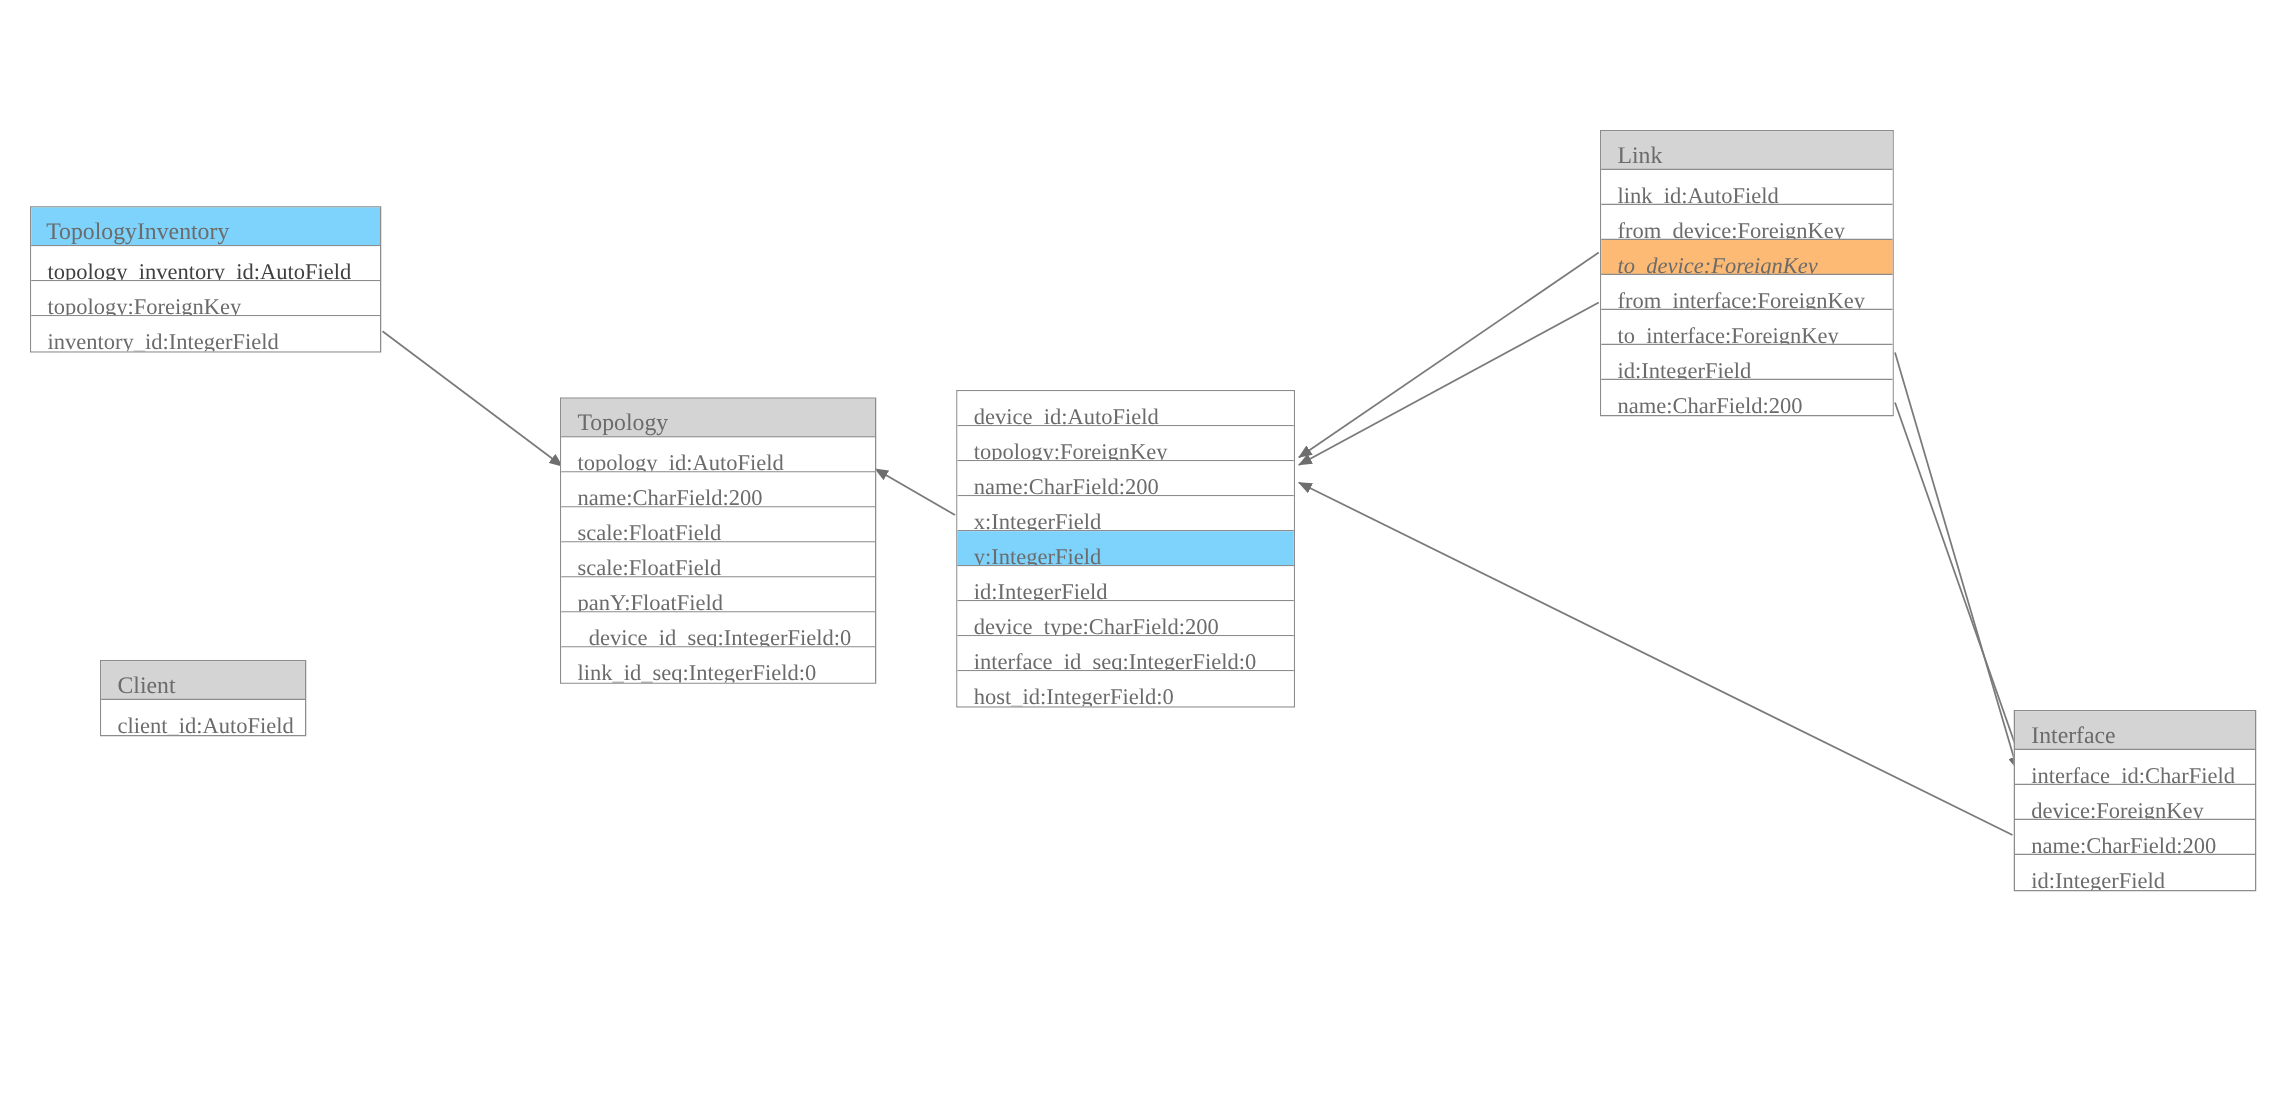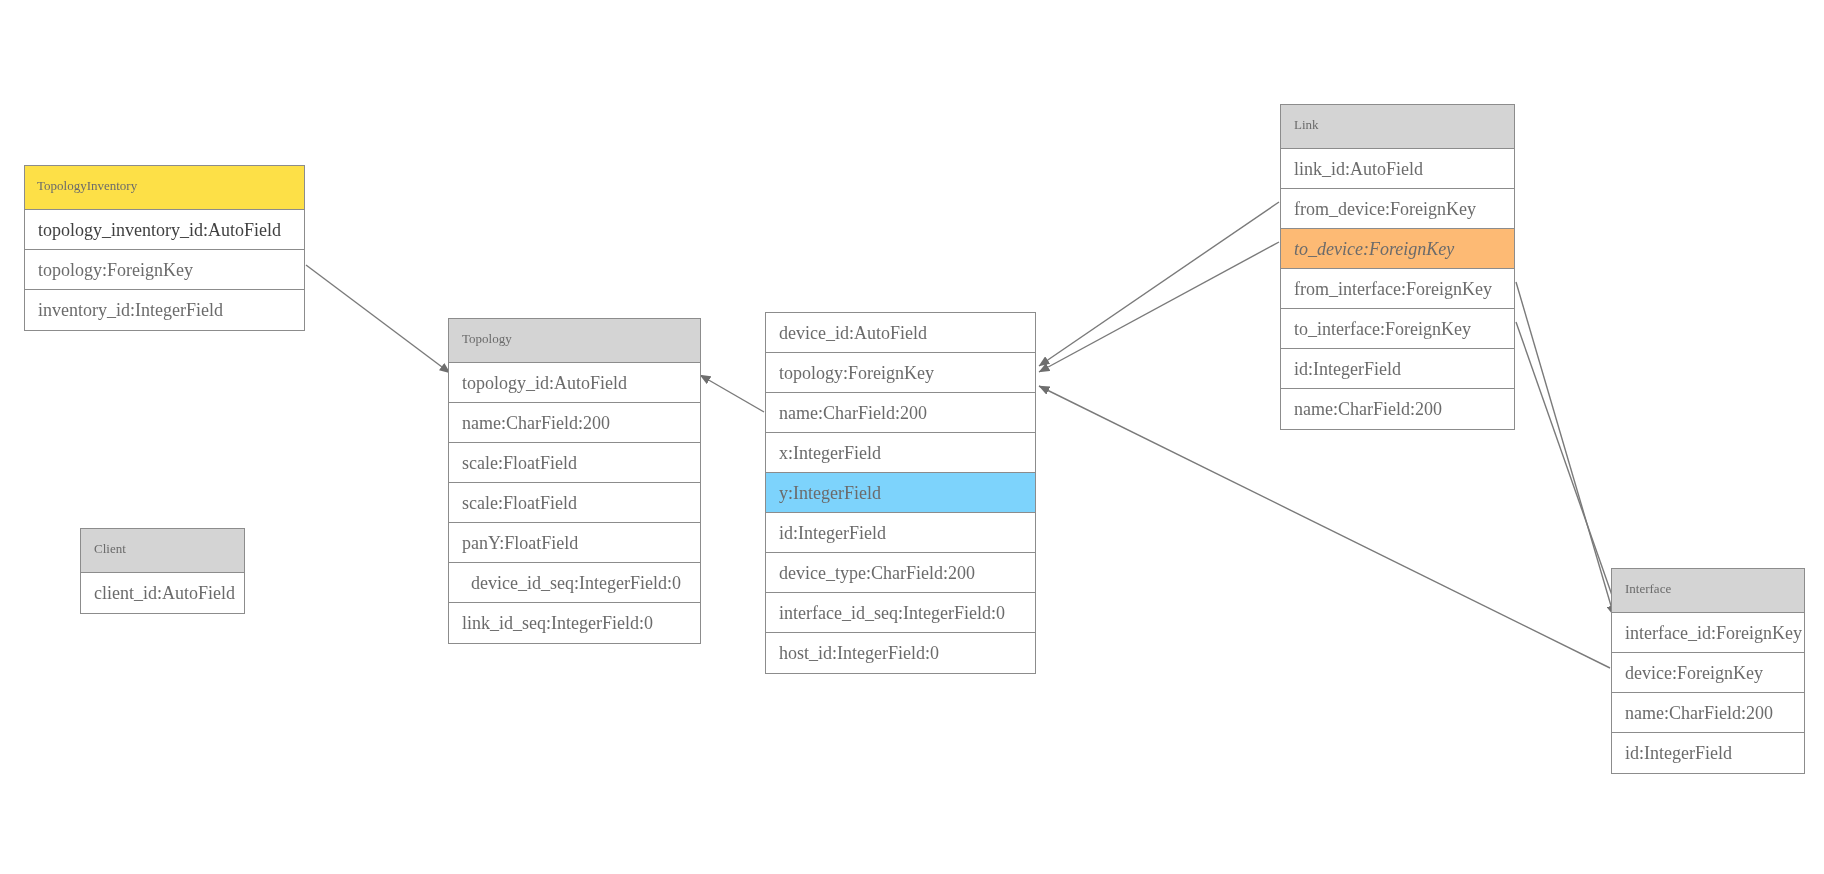--- a/index.html
+++ b/index.html
@@ -29,34 +29,34 @@
     box-sizing: border-box;
     border: 1px solid #8c8c8c;
     background: #ffffff;
     z-index: 5;
   }
   .entity-header {
     box-sizing: border-box;
     background: #d4d4d4;
     border-bottom: 1px solid #8c8c8c;
     color: #6b6b6b;
-    font-size: 13px;
+    font-size: 19px;
     line-height: 40px;
-    height: 44px;
+    height: 31px;
     padding: 0 0 0 13px;
     white-space: nowrap;
     overflow: hidden;
   }
   .entity-row {
     box-sizing: border-box;
     border-bottom: 1px solid #8c8c8c;
     color: #6b6b6b;
     font-size: 18px;
     line-height: 40px;
-    height: 40px;
+    height: 28px;
     padding: 0 10px 0 13px;
     white-space: nowrap;
     overflow: hidden;
     background: #ffffff;
   }
   .entity-row.last {
     border-bottom: none;
   }
 </style>
 </head>
@@ -76,21 +76,21 @@
         <path d="M 1279 202 L 1039 366" marker-end="url(#arrowhead)"></path>
         <path d="M 1279 242 L 1039 372" marker-end="url(#arrowhead)"></path>
         <path d="M 1610 668 L 1039 386" marker-end="url(#arrowhead)"></path>
         <path d="M 1516 282 L 1614 616" marker-end="url(#arrowhead)"></path>
         <path d="M 1516 322 L 1620 618" marker-end="url(#arrowhead)"></path>
       </g>
   </svg>
 
   <div id="entity-layer">
       <div class="entity" style="left: 24px; top: 165px; width: 281px; border-color: rgb(140, 140, 140);">
-        <div class="entity-header" style="background: #fde047; color: rgb(107, 107, 107); border-color: rgb(140, 140, 140); padding-left: 12px;">TopologyInventory</div>
+        <div class="entity-header" style="background: #7dd3fc; color: rgb(107, 107, 107); border-color: rgb(140, 140, 140); padding-left: 12px;">TopologyInventory</div>
         <div class="entity-row" style="color: #404040; background: rgb(255, 255, 255); border-color: rgb(140, 140, 140);">topology_inventory_id:AutoField</div>
         <div class="entity-row" style="color: rgb(107, 107, 107); background: rgb(255, 255, 255); border-color: rgb(140, 140, 140);">topology:ForeignKey</div>
         <div class="entity-row last" style="color: rgb(107, 107, 107); background: rgb(255, 255, 255); border-color: rgb(140, 140, 140);">inventory_id:IntegerField</div>
       </div>
       <div class="entity" style="left: 80px; top: 528px; width: 165px; border-color: rgb(140, 140, 140);">
         <div class="entity-header" style="background: rgb(212, 212, 212); color: rgb(107, 107, 107); border-color: rgb(140, 140, 140);">Client</div>
         <div class="entity-row last" style="color: rgb(107, 107, 107); background: rgb(255, 255, 255); border-color: rgb(140, 140, 140);">client_id:AutoField</div>
       </div>
       <div class="entity" style="left: 448px; top: 318px; width: 253px; border-color: rgb(140, 140, 140);">
         <div class="entity-header" style="background: rgb(212, 212, 212); color: rgb(107, 107, 107); border-color: rgb(140, 140, 140);">Topology</div>
@@ -118,20 +118,20 @@
         <div class="entity-row" style="color: rgb(107, 107, 107); background: rgb(255, 255, 255); border-color: rgb(140, 140, 140);">link_id:AutoField</div>
         <div class="entity-row" style="color: rgb(107, 107, 107); background: rgb(255, 255, 255); border-color: rgb(140, 140, 140);">from_device:ForeignKey</div>
         <div class="entity-row" style="color: rgb(107, 107, 107); background: #fdba74; border-color: rgb(140, 140, 140); font-style: italic;">to_device:ForeignKey</div>
         <div class="entity-row" style="color: rgb(107, 107, 107); background: rgb(255, 255, 255); border-color: rgb(140, 140, 140);">from_interface:ForeignKey</div>
         <div class="entity-row" style="color: rgb(107, 107, 107); background: rgb(255, 255, 255); border-color: rgb(140, 140, 140);">to_interface:ForeignKey</div>
         <div class="entity-row" style="color: rgb(107, 107, 107); background: rgb(255, 255, 255); border-color: rgb(140, 140, 140);">id:IntegerField</div>
         <div class="entity-row last" style="color: rgb(107, 107, 107); background: rgb(255, 255, 255); border-color: rgb(140, 140, 140);">name:CharField:200</div>
       </div>
       <div class="entity" style="left: 1611px; top: 568px; width: 194px; border-color: rgb(140, 140, 140);">
         <div class="entity-header" style="background: rgb(212, 212, 212); color: rgb(107, 107, 107); border-color: rgb(140, 140, 140);">Interface</div>
-        <div class="entity-row" style="color: rgb(107, 107, 107); background: rgb(255, 255, 255); border-color: rgb(140, 140, 140);">interface_id:ForeignKey</div>
+        <div class="entity-row" style="color: rgb(107, 107, 107); background: rgb(255, 255, 255); border-color: rgb(140, 140, 140);">interface_id:CharField</div>
         <div class="entity-row" style="color: rgb(107, 107, 107); background: rgb(255, 255, 255); border-color: rgb(140, 140, 140);">device:ForeignKey</div>
         <div class="entity-row" style="color: rgb(107, 107, 107); background: rgb(255, 255, 255); border-color: rgb(140, 140, 140);">name:CharField:200</div>
         <div class="entity-row last" style="color: rgb(107, 107, 107); background: rgb(255, 255, 255); border-color: rgb(140, 140, 140);">id:IntegerField</div>
       </div>
     </div>
 
 </div>
 
 </body></html>

